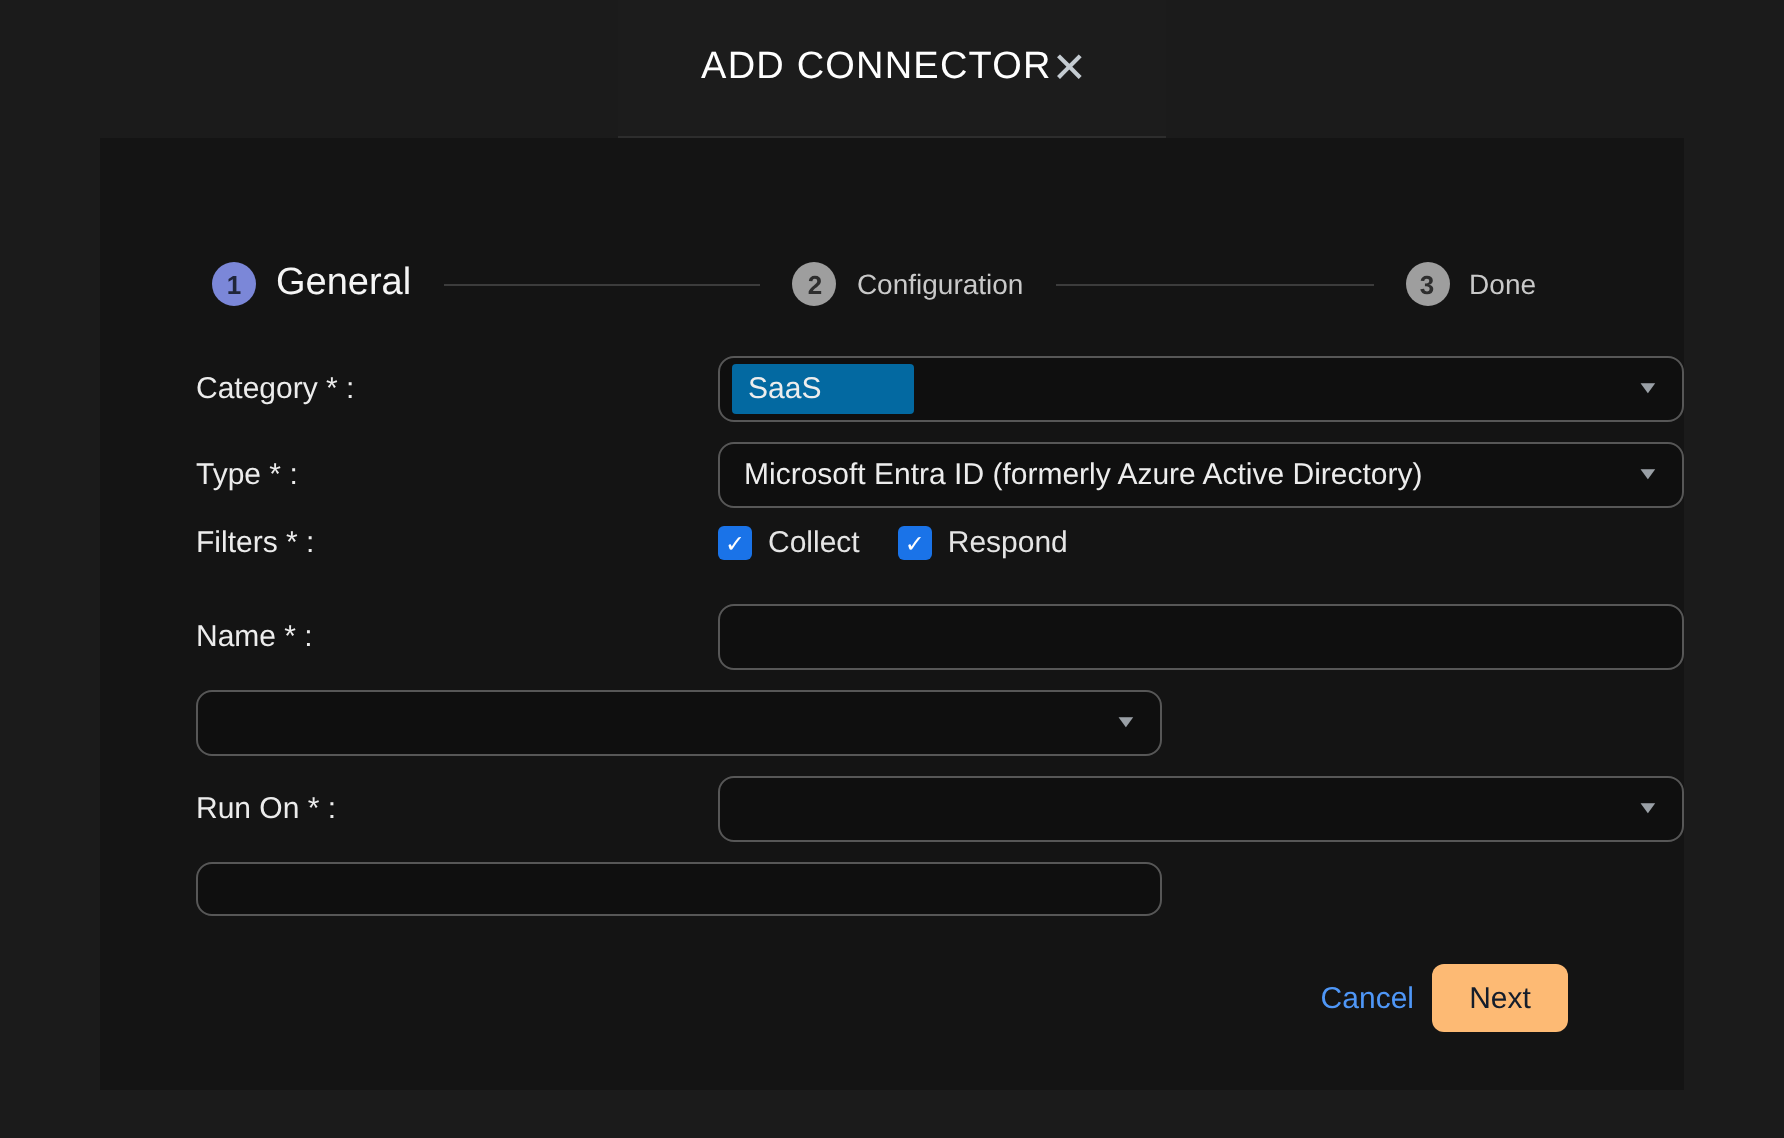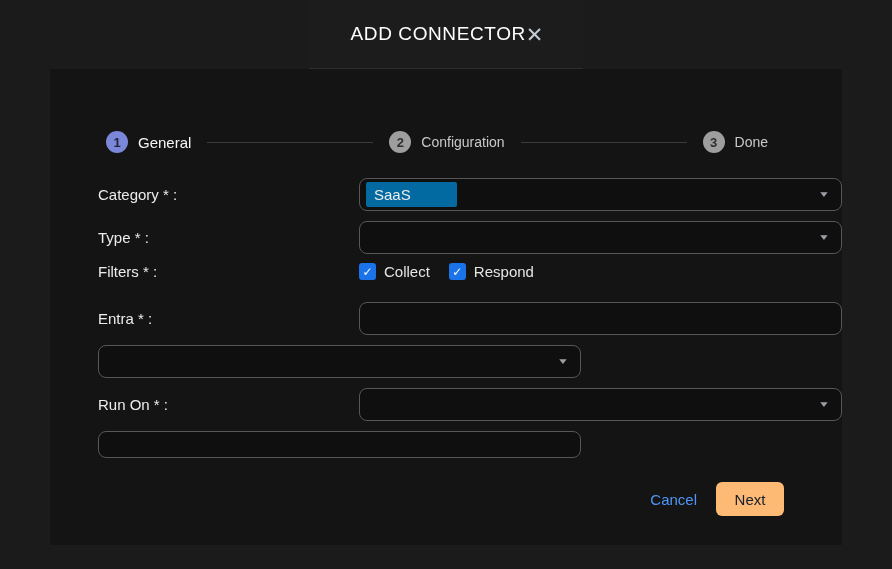--- a/index.html
+++ b/index.html
@@ -41,21 +41,21 @@
     padding: 62px 74px 0 56px;
   }
   .step { display: flex; align-items: center; flex: none; }
   .step-circle {
     width: 22px; height: 22px; border-radius: 50%;
     display: flex; align-items: center; justify-content: center;
     font-size: 13px; font-weight: 700; flex: none;
   }
   .step.active .step-circle { background: #7b87d8; color: #20263a; }
   .step:not(.active) .step-circle { background: #9e9e9e; color: #2e2e2e; }
-  .step-label { margin-left: 10px; font-size: 15px; }
+  .step-label { margin-left: 10px; font-size: 19px; }
   .step.active .step-label { color: #f5f5f5; }
   .step:not(.active) .step-label { color: #c9c9c9; font-size: 14px; }
   .step-line { flex: 1; height: 1px; background: #3c3c3c; margin: 0 16px; }
 
   
   .form { padding: 25px 0 0 48px; }
   .form-row { display: flex; align-items: center; margin-bottom: 10px; }
   .form-row.checkbox-row { margin-bottom: 22px; margin-top: -1px; }
   .row-label {
     width: 261px; flex: none;
@@ -98,21 +98,21 @@
     background: #1a73e8;
     display: flex; align-items: center; justify-content: center;
     color: #ffffff; font-size: 12px; font-weight: 700;
     margin-right: 8px; flex: none;
   }
   .cb-label { color: #e5e5e5; font-size: 15px; }
 
   
   .actions {
     display: flex; align-items: center; justify-content: flex-end;
-    gap: 19px;
+    gap: 9px;
     padding: 14px 58px 0 0;
   }
   .cancel-btn {
     color: #4f97f7; font-size: 15px; font-weight: 500;
     cursor: pointer; user-select: none;
   }
   .next-btn {
     background: #fdba74; color: #141d2b;
     height: 34px; min-width: 68px;
     border: none; border-radius: 6px;
@@ -162,41 +162,42 @@
             <span class="select-value value-token">SaaS</span>
             <span class="dd-arrow">▼</span>
           </div>
         </div>
       </div>
 
       <div class="form-row">
         <div class="row-label">Type * :</div>
         <div class="field">
           <div class="select-box">
+            <span class="select-value">Microsoft Entra ID (formerly Azure Active Directory)</span>
             <span class="dd-arrow">▼</span>
           </div>
         </div>
       </div>
 
       <div class="form-row checkbox-row">
         <div class="row-label">Filters * :</div>
         <div class="field cb-group">
           <div class="cb-item">
             <span class="checkbox">✓</span>
             <span class="cb-label">Collect</span>
           </div>
           <div class="cb-item">
             <span class="checkbox">✓</span>
             <span class="cb-label">Respond</span>
           </div>
         </div>
       </div>
 
       <div class="form-row">
-        <div class="row-label">Entra * :</div>
+        <div class="row-label">Name * :</div>
         <div class="field">
           <input class="text-input" type="text" value="" style="">
         </div>
       </div>
 
       <div class="form-row">
         <div class="field">
           <div class="select-box">
             <span class="select-value"></span>
             <span class="dd-arrow">▼</span>

